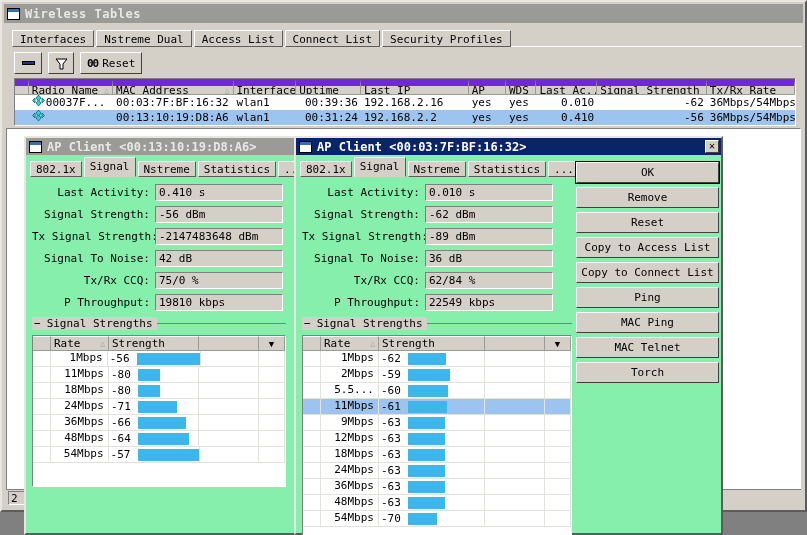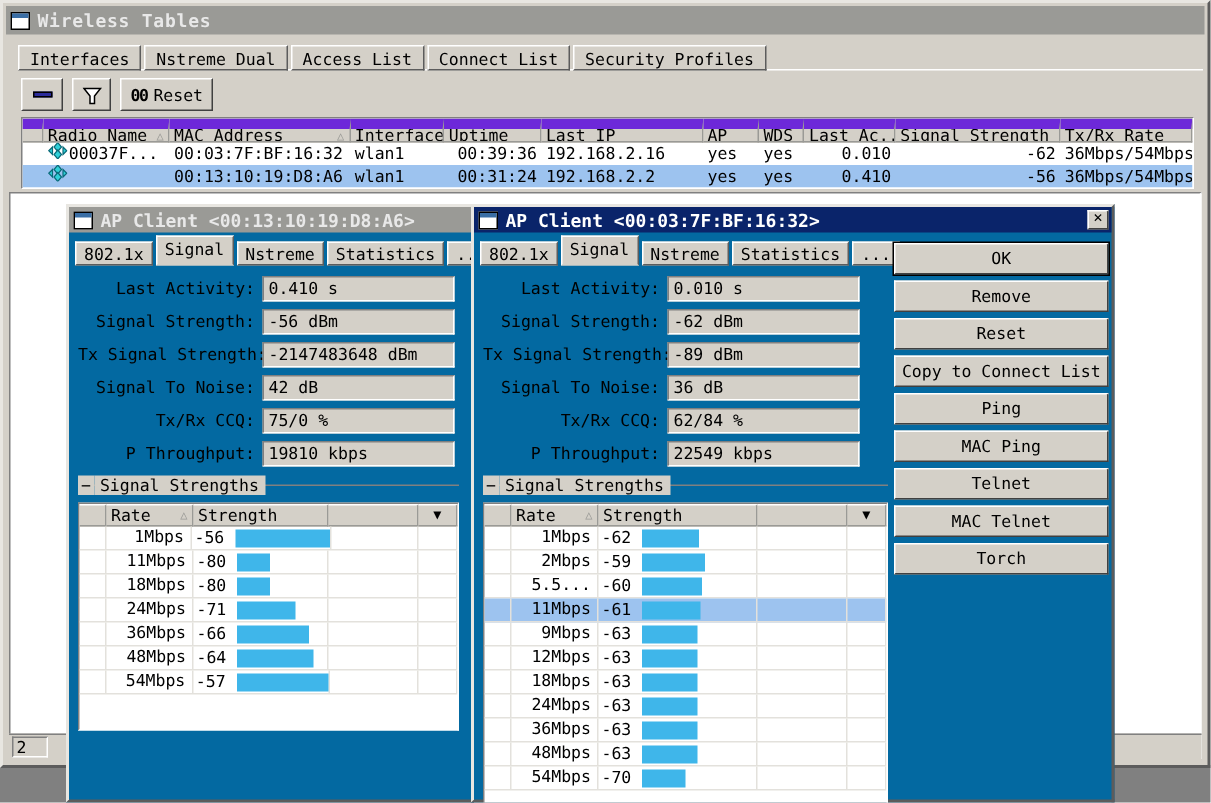--- a/index.html
+++ b/index.html
@@ -115,23 +115,23 @@
   }
   
   #main-client{
     position:absolute;left:4px;top:126px;width:795px;height:378px;
     background:#fff;
     border:1px solid #808080;border-right-color:#fff;border-bottom-color:#fff;
     box-sizing:border-box;
   }
 
   
-  .dlg{position:absolute;background:#0369a1;box-sizing:border-box;
+  .dlg{position:absolute;background:#86efac;box-sizing:border-box;
     border-top:2px solid #e8e6e1;border-left:2px solid #e8e6e1;
-    border-right:2px solid #5c5c5c;border-bottom:2px solid #5c5c5c;margin-left:20px;}
+    border-right:2px solid #5c5c5c;border-bottom:2px solid #5c5c5c;}
   .dlg-title{height:17px;display:flex;align-items:center;padding-left:3px;}
   .dlg-title .t{font-weight:bold;font-size:12px;white-space:nowrap;}
   .dlg-title.inactive{background:#9a9a96;}
   .dlg-title.inactive .t{color:#e8e8e8;}
   .dlg-title.active{background:#0a246a;}
   .dlg-title.active .t{color:#fff;}
   .closebox{
     margin-left:auto;margin-right:2px;width:14px;height:13px;background:#d4d0c8;
     border-top:1px solid #fff;border-left:1px solid #fff;
     border-right:1px solid #404040;border-bottom:1px solid #404040;
@@ -627,22 +627,22 @@
             </div>
             <div class="cl c-tail"></div>
             <div class="cl c-end"></div>
           </div>
         </div>
     </div>
     <div id="btncol" style="left:280px;top:24px;width:143px;">
         <div class="dbtn def">OK</div>
         <div class="dbtn">Remove</div>
         <div class="dbtn">Reset</div>
+        <div class="dbtn">Copy to Access List</div>
         <div class="dbtn">Copy to Connect List</div>
         <div class="dbtn">Ping</div>
         <div class="dbtn">MAC Ping</div>
-        <div class="dbtn">Telnet</div>
         <div class="dbtn">MAC Telnet</div>
         <div class="dbtn">Torch</div>
       </div>
   </div>
 
 </div>
 
 </body></html>

